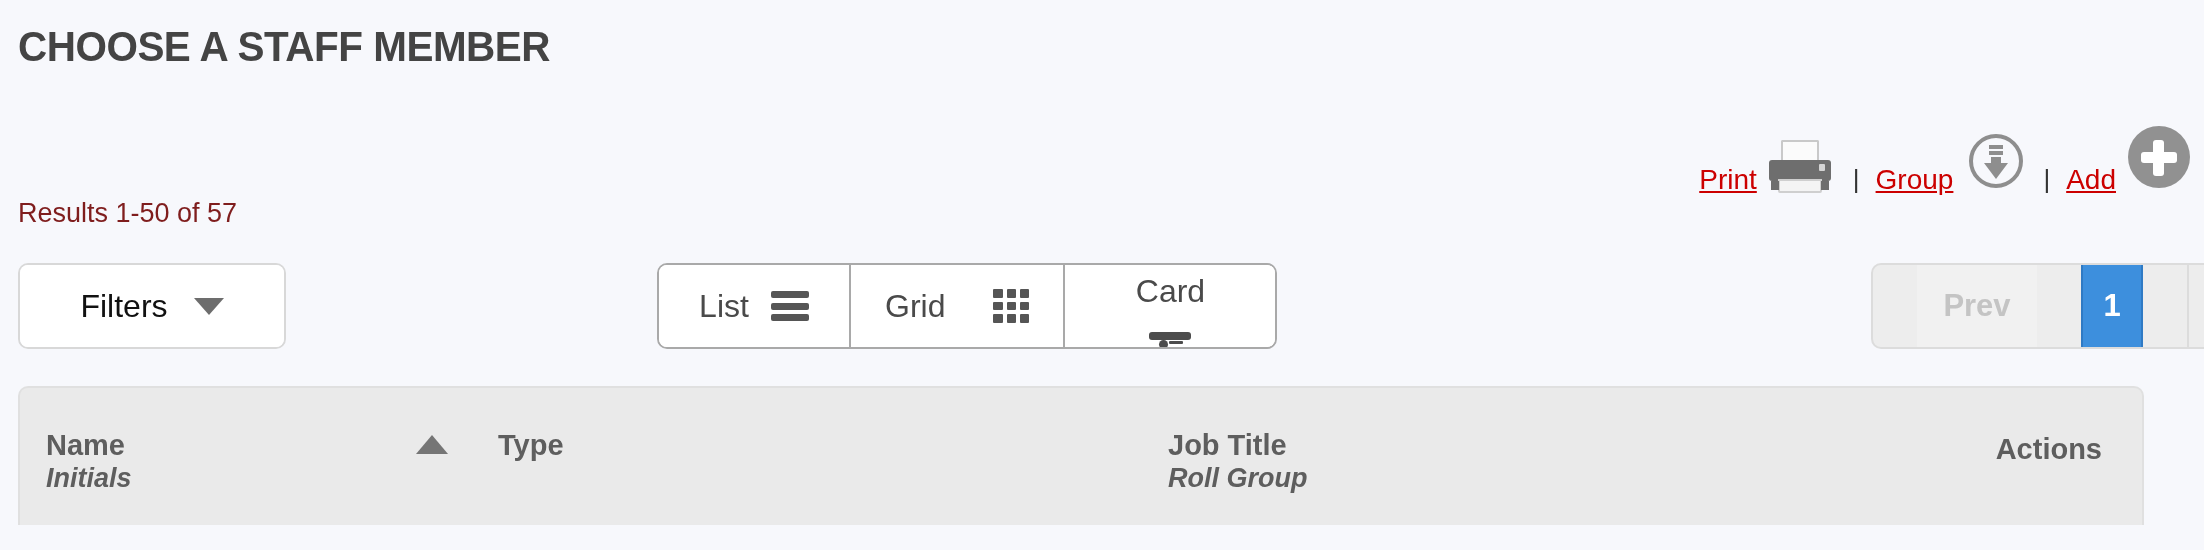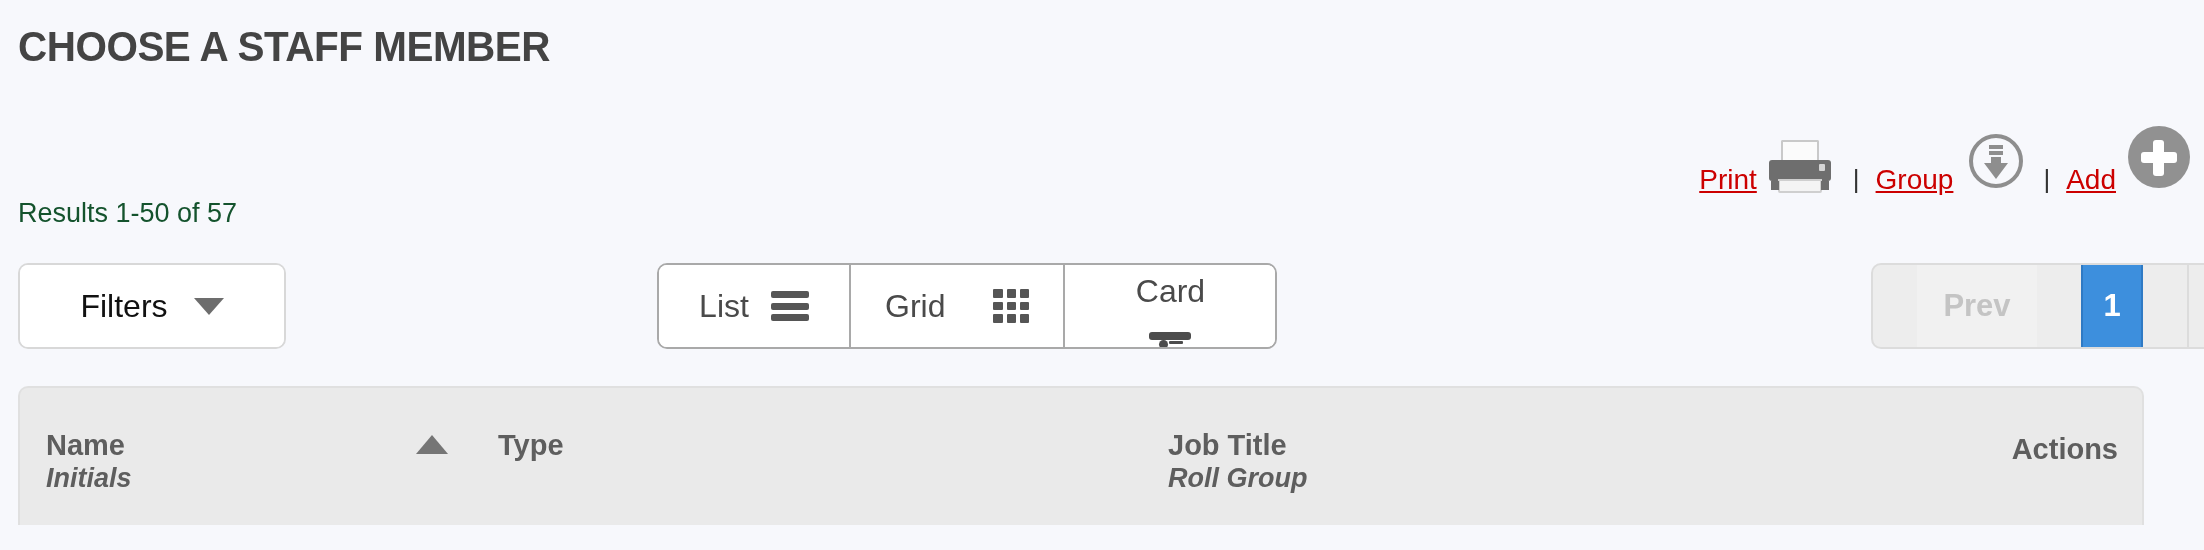--- a/index.html
+++ b/index.html
@@ -29,21 +29,21 @@
     transform-origin: left center;
     white-space: nowrap;
   }
 
   
   .results-count {
     position: absolute;
     left: 18px;
     top: 198px;
     font-size: 27px;
-    color: #14532d;
+    color: #7f1d1d;
     white-space: nowrap;
   }
 
   
   .actions-bar {
     position: absolute;
     right: 14px;
     top: 130px;
     height: 72px;
     display: flex;
@@ -366,21 +366,21 @@
   .th .th-sub {
     font-size: 27px;
     font-style: italic;
     font-weight: bold;
     line-height: 1.2;
     white-space: nowrap;
   }
   #th-name { left: 26px; }
   #th-type { left: 478px; }
   #th-job  { left: 1148px; }
-  #th-actions { right: 24px; top: 44px; }
+  #th-actions { right: 40px; top: 44px; }
 
   .sort-arrow {
     position: absolute;
     left: 396px;
     top: 47px;
     width: 0; height: 0;
     border-left: 16px solid transparent;
     border-right: 16px solid transparent;
     border-bottom: 19px solid #757575;
     cursor: pointer;

